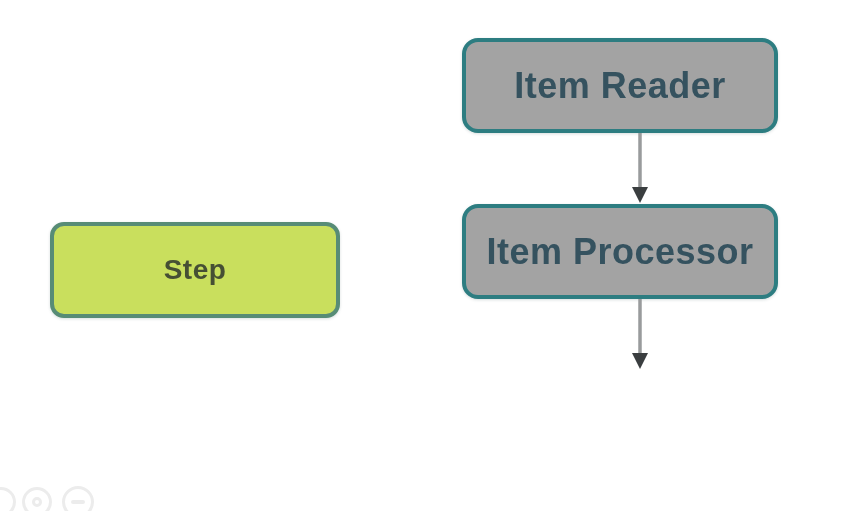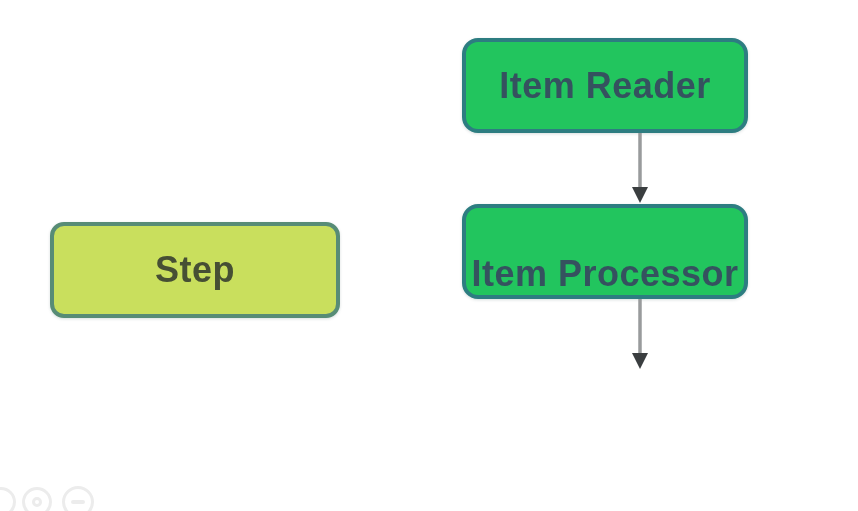--- a/index.html
+++ b/index.html
@@ -30,34 +30,34 @@
   }
   .node-step {
     left: 50px;
     top: 222px;
     width: 290px;
     height: 96px;
     background: #c9df5d;
     border: 4px solid #578c76;
     border-radius: 14px;
     color: #464f34;
-    font-size: 36px;
+    font-size: 28px;
   }
   .node-item {
     left: 462px;
-    width: 286px;
+    width: 316px;
     height: 95px;
-    background: #22c55e;
+    background: #a3a3a3;
     border: 4px solid #2d7d81;
     border-radius: 16px;
     color: #35525f;
     font-size: 36px;
   }
   .node-reader    { top: 38px; }
-  .node-processor { top: 204px; align-items: flex-end; }
+  .node-processor { top: 204px; }
   .node-writer    { top: 370px; }
   .arrow-layer {
     position: absolute;
     left: 0;
     top: 0;
     width: 858px;
     height: 511px;
     pointer-events: none;
   }
   .controls {

